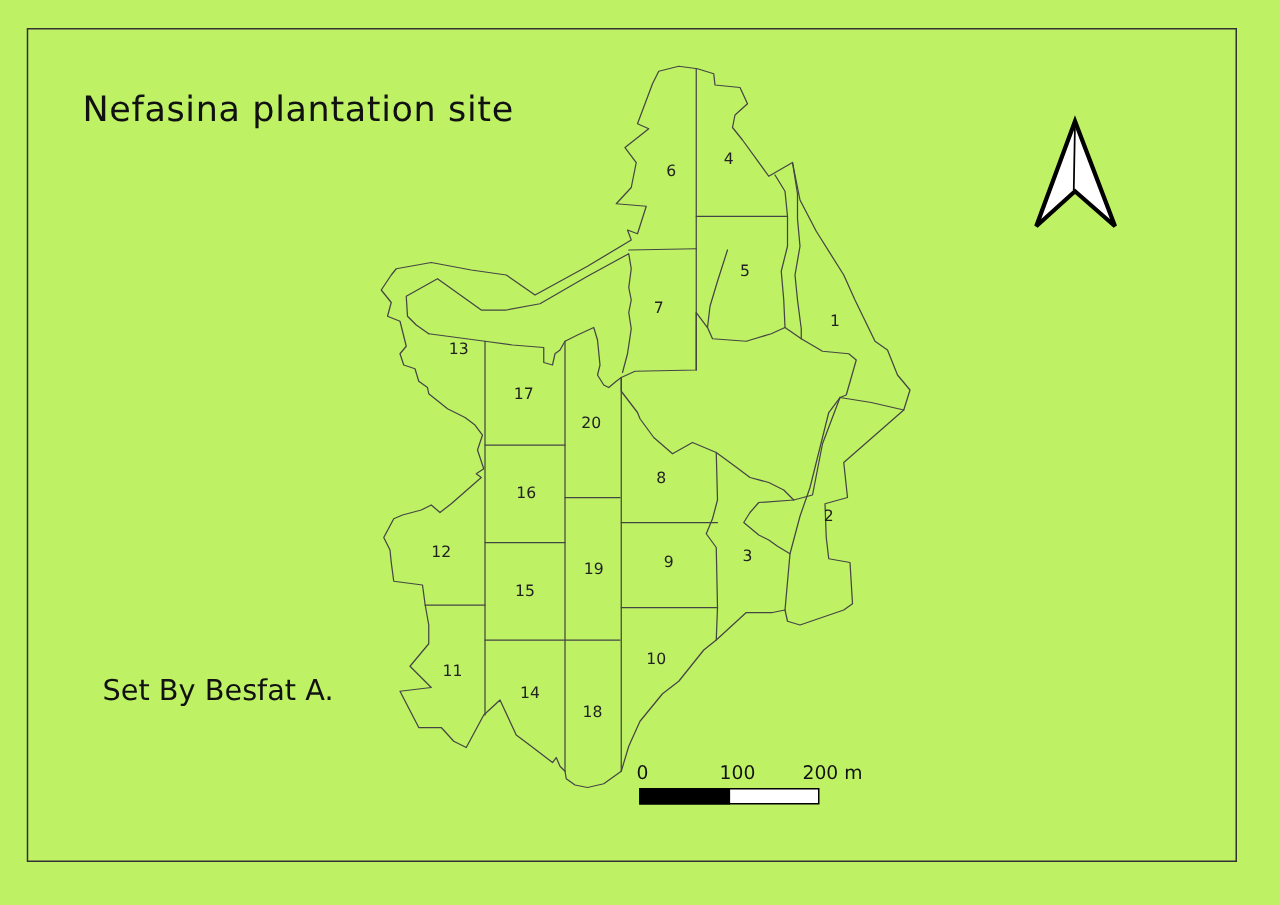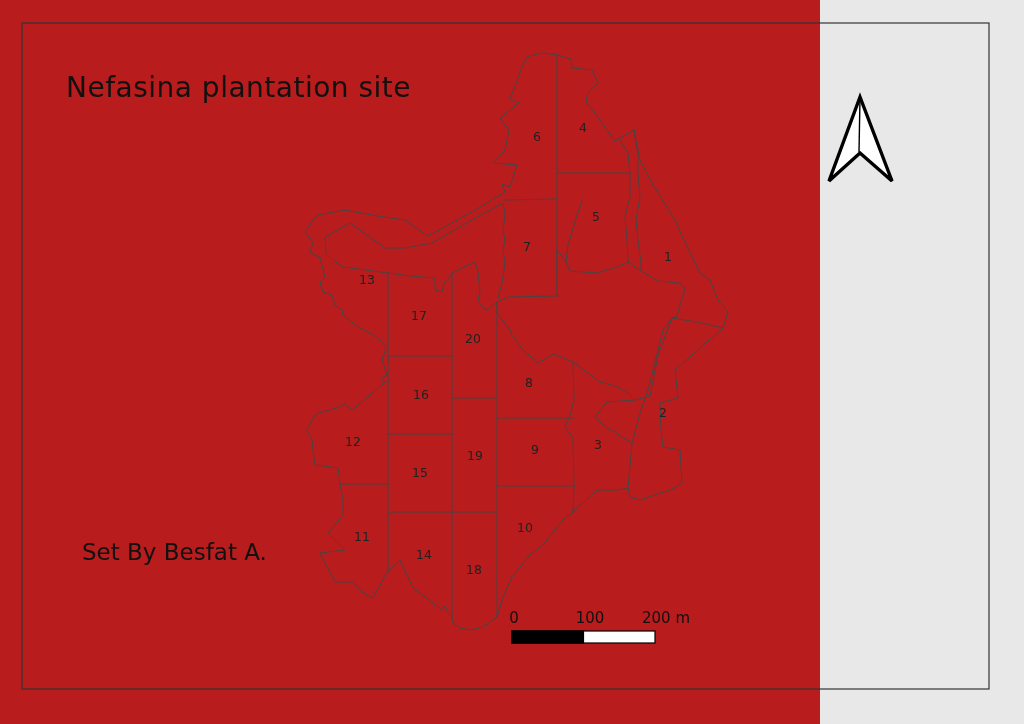--- a/index.html
+++ b/index.html
@@ -1,16 +1,16 @@
 <!DOCTYPE html>
 <html><head>
 <meta charset="utf-8">
 <style>
   html,body{margin:0;padding:0;background:#e8e8e8;}
-  .page{position:relative;width:820px;height:724px;background:#b91c1c;font-family:"DejaVu Sans",sans-serif;}
+  .page{position:relative;width:1024px;height:724px;background:#bef264;font-family:"DejaVu Sans",sans-serif;}
   svg{position:absolute;left:0;top:0;}
   .ln{fill:none;stroke:#454545;stroke-width:1;stroke-linejoin:round;stroke-linecap:round;}
   .frame{fill:none;stroke:#333;stroke-width:1.2;}
   .map-title{font-size:28px;fill:#111;letter-spacing:0.5px;}
   .credit{font-size:23px;fill:#111;}
   .plot-num{font-size:12.5px;fill:#222;text-anchor:middle;dominant-baseline:middle;}
   .scale-label{font-size:15px;fill:#111;text-anchor:middle;}
   .arrow-outline{fill:#ffffff;stroke:#000;stroke-width:3.4;stroke-linejoin:miter;}
   .arrow-half{stroke:none;}
   .arrow-mid{stroke:#000;stroke-width:1.4;}

